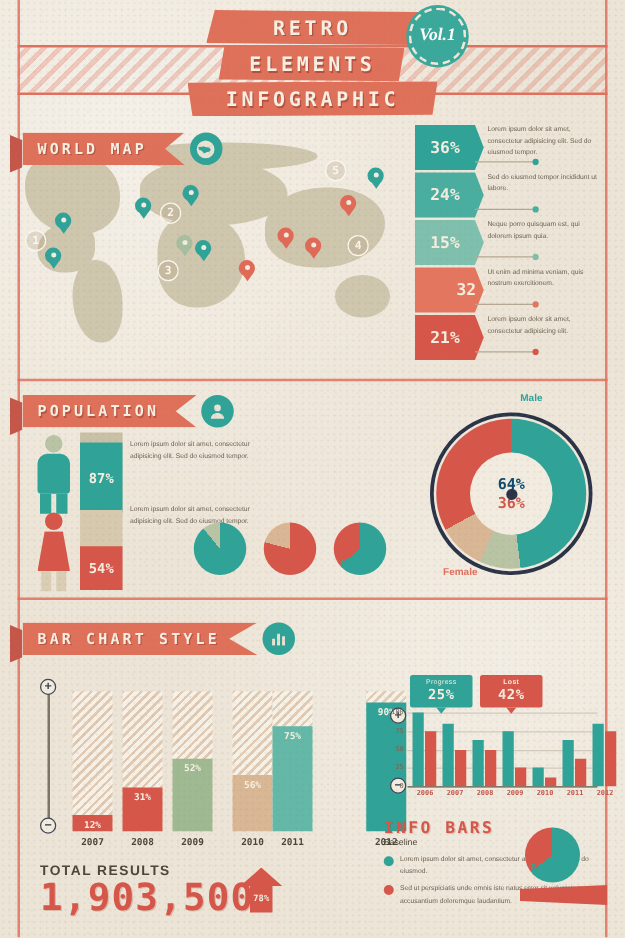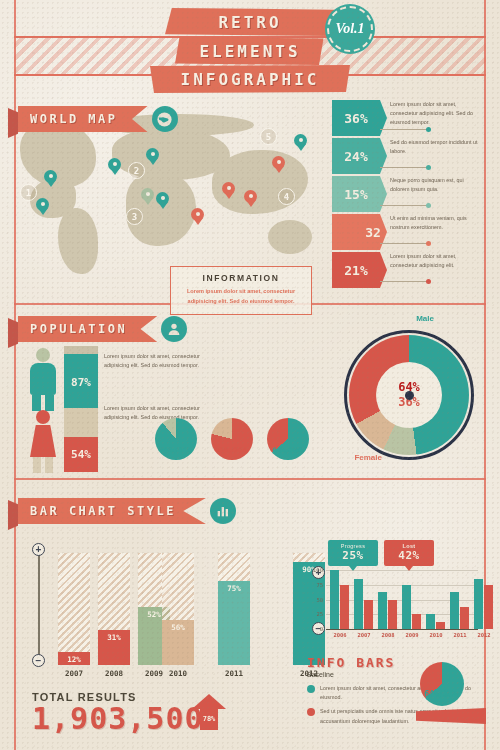--- a/index.html
+++ b/index.html
@@ -346,24 +346,20 @@
     </div>
     <div class="statrow" data-name="stat-row">
       <div class="statbar sb5" data-name="stat-value">21%</div>
       <div class="leader" data-name="stat-leader">
           <i style="background:#d6564a"></i>
         </div>
       <div class="stattext" data-name="stat-text">Lorem ipsum dolor sit amet, consectetur adipisicing elit.</div>
     </div>
   </div>
 
-  <div id="infobox" data-name="information-box">
-    <h4 data-name="information-heading">INFORMATION</h4>
-    <p data-name="information-body">Lorem ipsum dolor sit amet, consectetur adipisicing elit. Sed do eiusmod tempor.</p>
-  </div>
 
   <div class="hrule" style="top:303px;" data-name="divider-population"></div>
 
   <div class="sect" style="left:8px; top:310px;" data-name="section-population">
     <div class="sect-tail" data-name="ribbon-tail"></div>
     <div class="sect-band" data-name="section-population-label">POPULATION</div>
     <div class="sect-icon" data-name="user-icon">
       <svg width="16" height="16" viewBox="0 0 24 24">
           <circle cx="12" cy="8" r="4" fill="#e9e1d3"></circle>
           <path d="M4 21c0-4.4 3.6-7 8-7s8 2.6 8 7z" fill="#e9e1d3"></path>
@@ -434,21 +430,21 @@
 
   <div class="minipie" style="left:267px; top:418px; background: conic-gradient(#2fa397 0 64%, #d6564a 64% 100%);" data-name="mini-pie-3"></div>
   <div class="minilabel" style="left:261px; top:446px; color:#2fa397;" data-name="mini-pie-3-label">64%/36%</div>
 
   <div class="donut-tag" style="right:66px; top:314px; color:#2fa397;" data-name="donut-male-label">Male</div>
   <div class="donut-tag" style="right:118px; bottom:288px; color:#e0705e;" data-name="donut-female-label">Female</div>
   <div id="donutwrap" data-name="population-donut-chart">
     <div class="donut-ring" data-name="donut-ring"></div>
     <div class="donut-pie" style="background: conic-gradient(#2fa397 0 48%, #b9c4a4 48% 57%, #d9b795 57% 67%, #d6564a 67% 100%);" data-name="donut-slices"></div>
     <div class="donut-hole" data-name="donut-center-labels">
-      <span style="color:#b91c1c;" data-name="donut-male-value">64%</span>
+      <span style="color:#0c4a6e;" data-name="donut-male-value">64%</span>
       <span style="color:#d6564a;" data-name="donut-female-value">36%</span>
     </div>
     <div class="donut-center" data-name="donut-center-dot"></div>
   </div>
 
   <div class="hrule" style="top:478px;" data-name="divider-bar-chart"></div>
 
   <div class="sect" style="left:8px; top:492px;" data-name="section-bar-chart">
     <div class="sect-tail" data-name="ribbon-tail"></div>
     <div class="sect-band" data-name="section-bar-chart-label">BAR CHART STYLE</div>
@@ -480,21 +476,21 @@
         </div>
       <div class="byear" data-name="bar-year-label">2008</div>
     </div>
     <div class="bcol" style="left:108px; height:112px;" data-name="bar-2009">
       <div class="ghost"></div>
       <div class="fill" style="height:52%;  background:#9fba92;">
           <span>52%</span>
         </div>
       <div class="byear" data-name="bar-year-label">2009</div>
     </div>
-    <div class="bcol" style="left:132px; height:112px;" data-name="bar-2010">
+    <div class="bcol" style="left:156px; height:112px;" data-name="bar-2010">
       <div class="ghost"></div>
       <div class="fill" style="height:40%;  background:#d9b795;">
           <span>56%</span>
         </div>
       <div class="byear" data-name="bar-year-label">2010</div>
     </div>
     <div class="bcol" style="left:188px; height:112px;" data-name="bar-2011">
       <div class="ghost"></div>
       <div class="fill" style="height:75%;  background:#63b8a8;">
           <span>75%</span>

